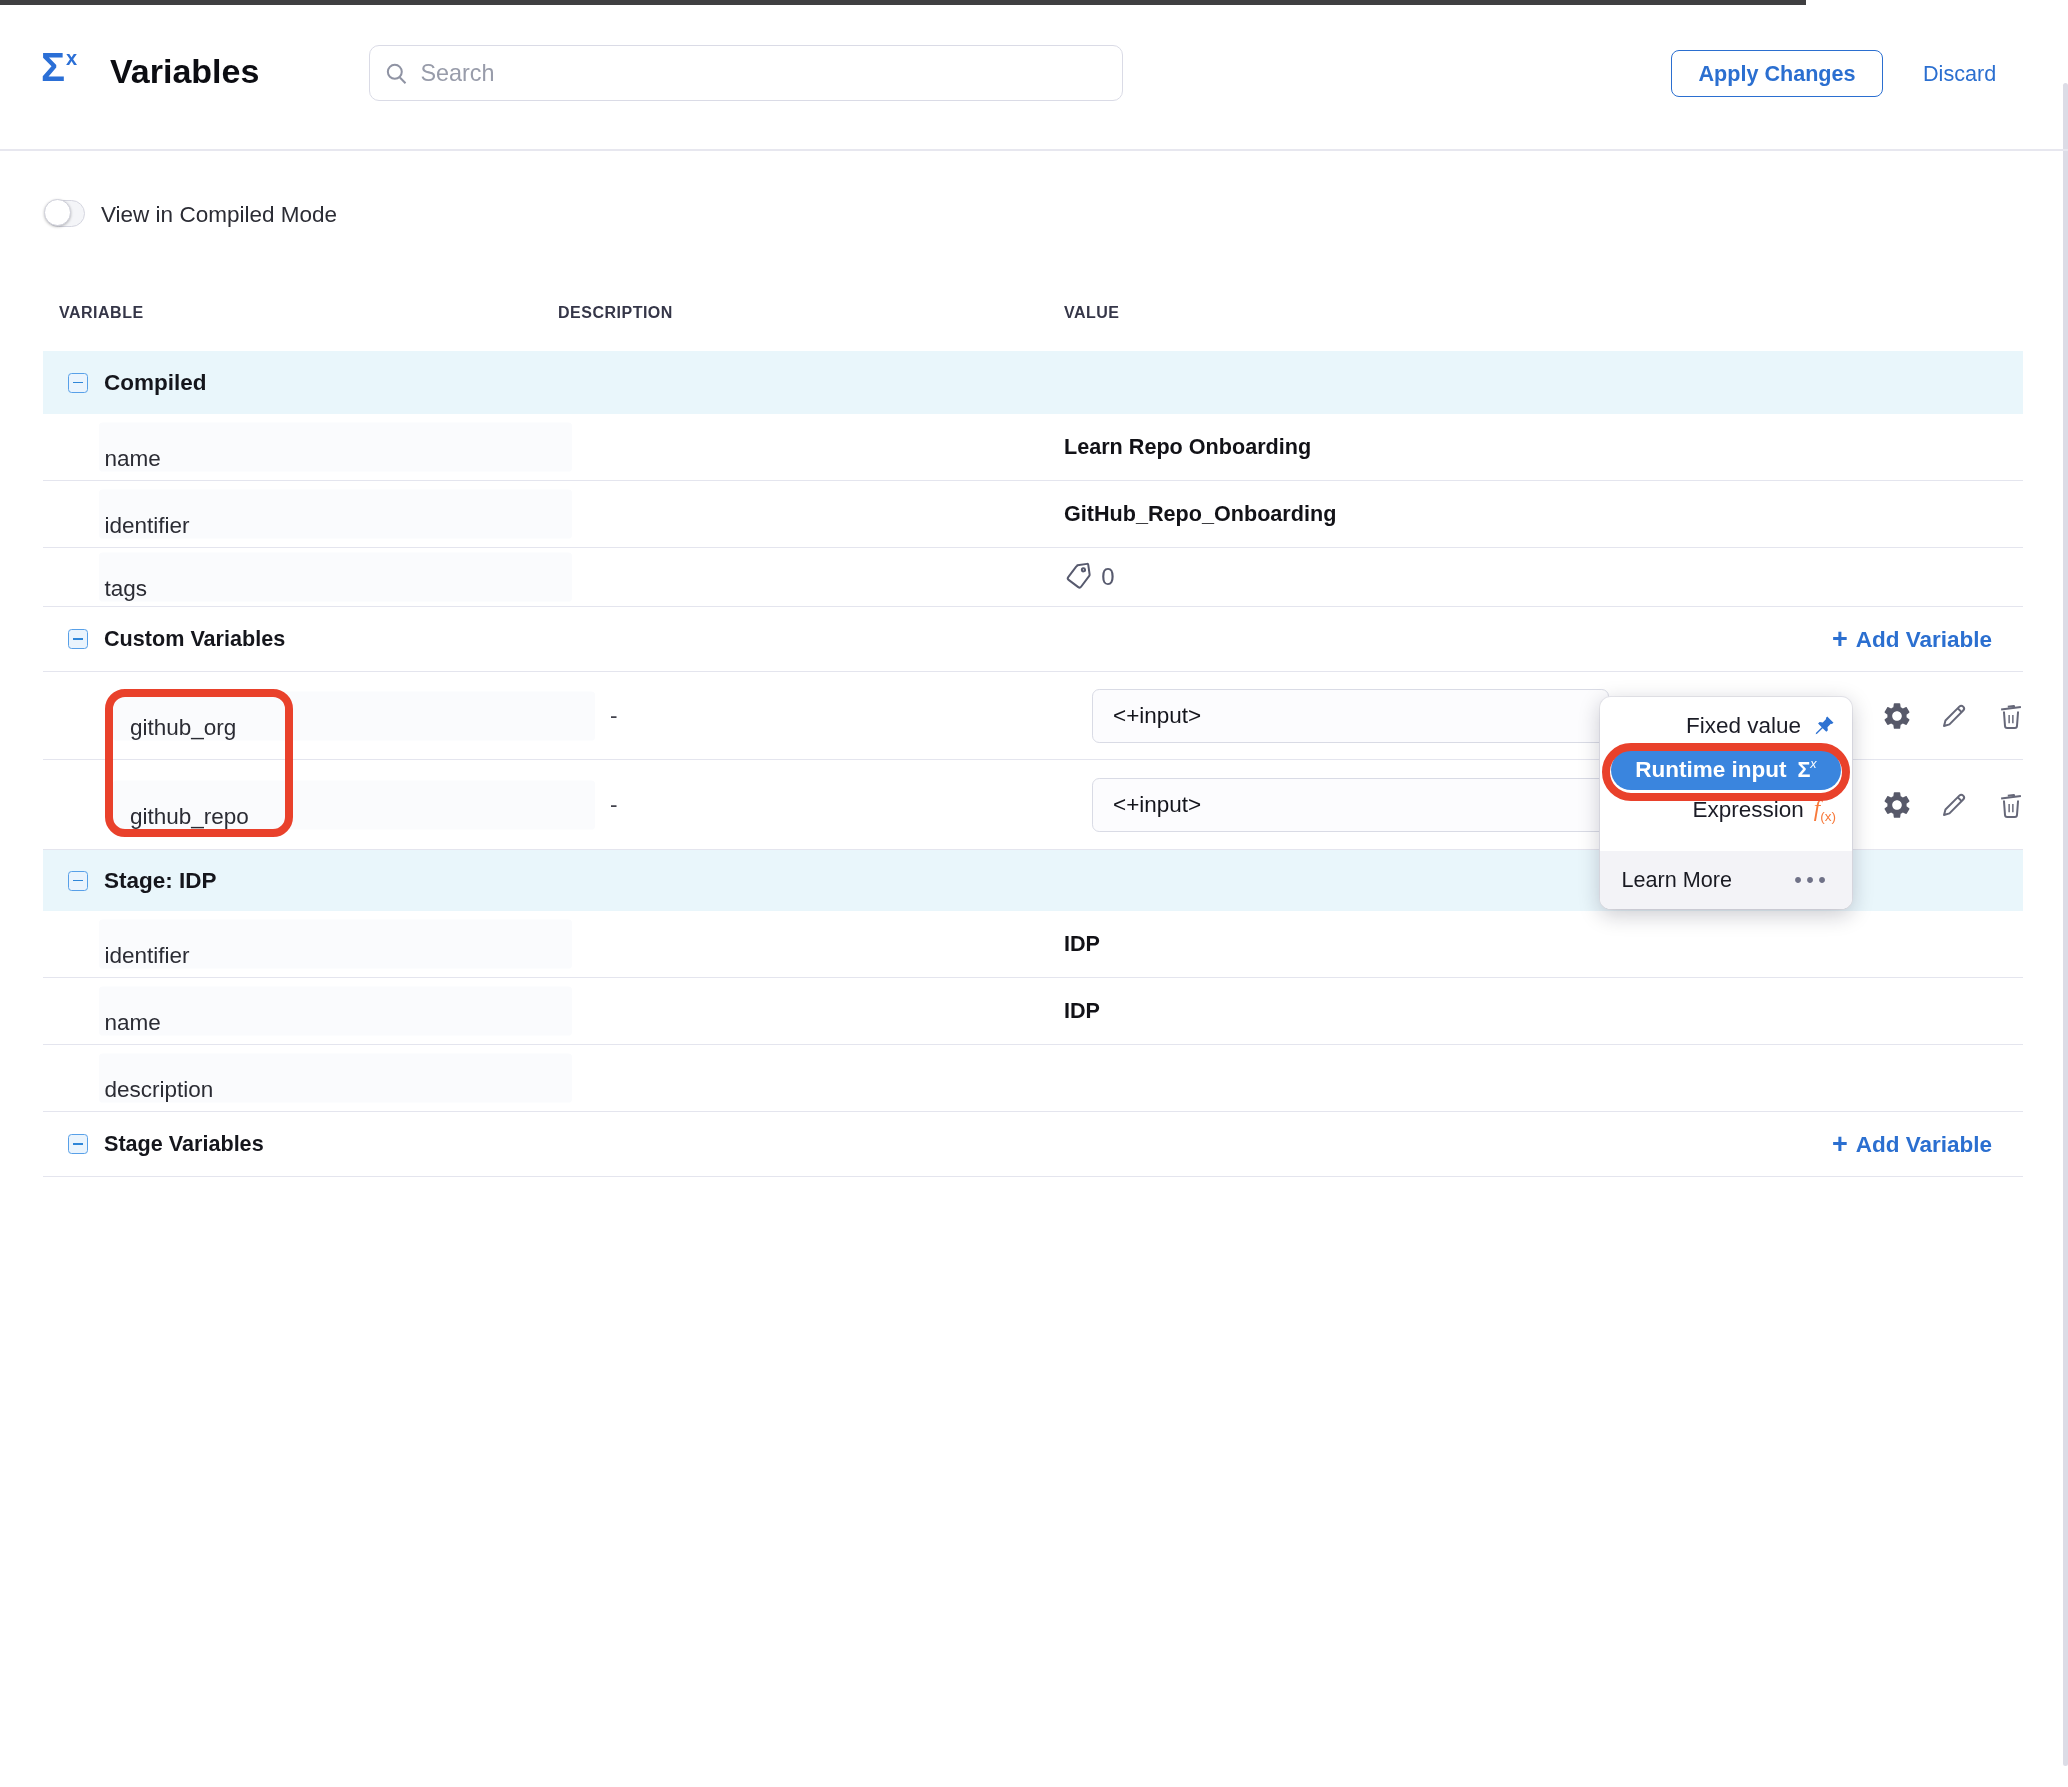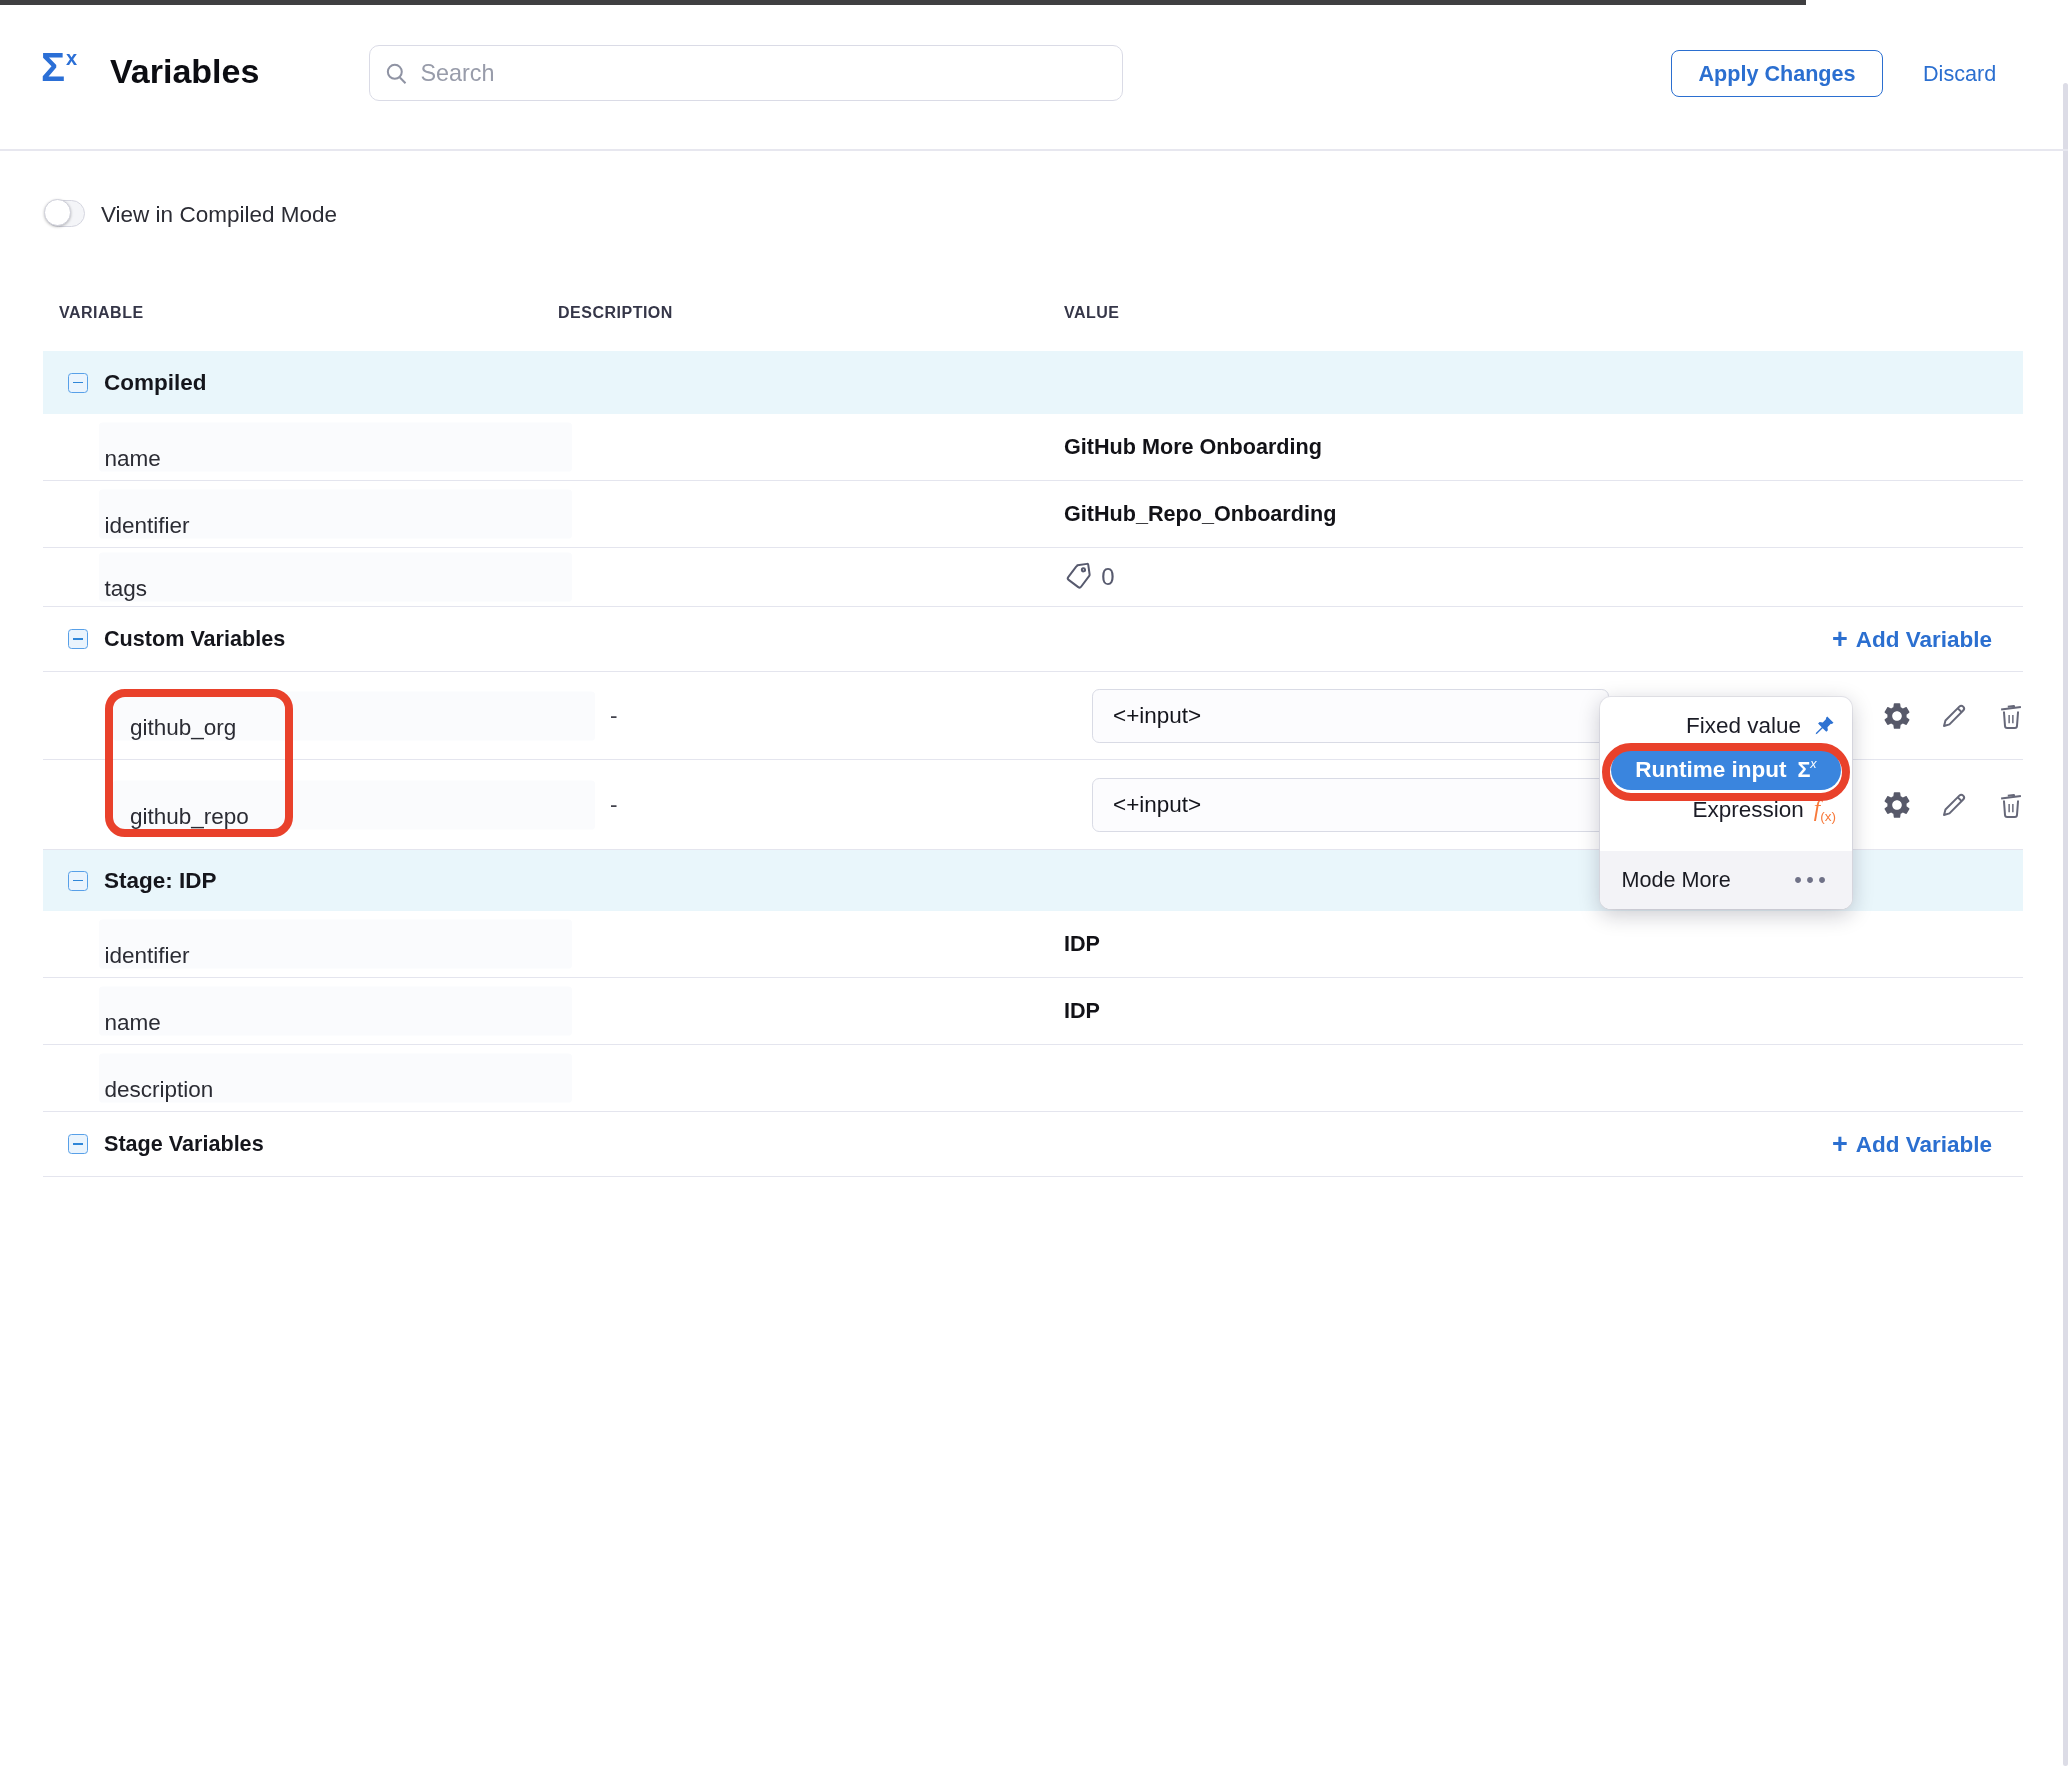--- a/index.html
+++ b/index.html
@@ -110,21 +110,21 @@
       <div class="minus">
           <i></i>
         </div>
       <div class="sec-title">Compiled</div>
     </div>
 
     <div class="row h74">
       <div class="chip">
           <span>name</span>
         </div>
-      <div class="cell-val">GitHub More Onboarding</div>
+      <div class="cell-val">Learn Repo Onboarding</div>
     </div>
 
     <div class="row h74">
       <div class="chip">
           <span>identifier</span>
         </div>
       <div class="cell-val">GitHub_Repo_Onboarding</div>
     </div>
 
     <div class="row h66">
@@ -251,21 +251,21 @@
     </div>
     <div class="pill">
       <span>Runtime input</span>
       <span class="sig"><span>Σ</span><sup>x</sup></span>
     </div>
     <div class="menu-item">
       <span>Expression</span>
       <span class="fx"><i>f</i><sub>(x)</sub></span>
     </div>
     <div class="menu-footer">
-      <span class="learn">Mode More</span>
+      <span class="learn">Learn More</span>
       <span class="dots">•••</span>
     </div>
   </div>
 
   <div class="ann ann1"></div>
   <div class="ann ann2"></div>
 
 </div>
 
 

